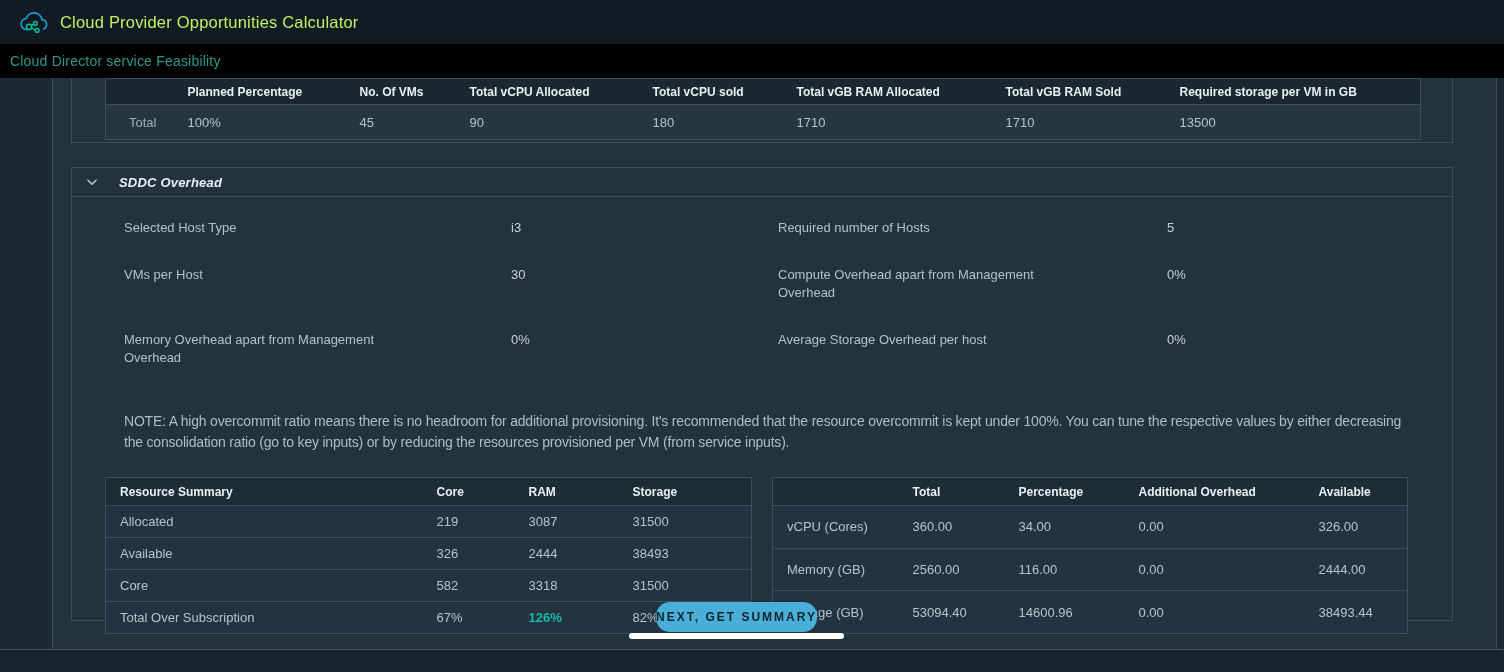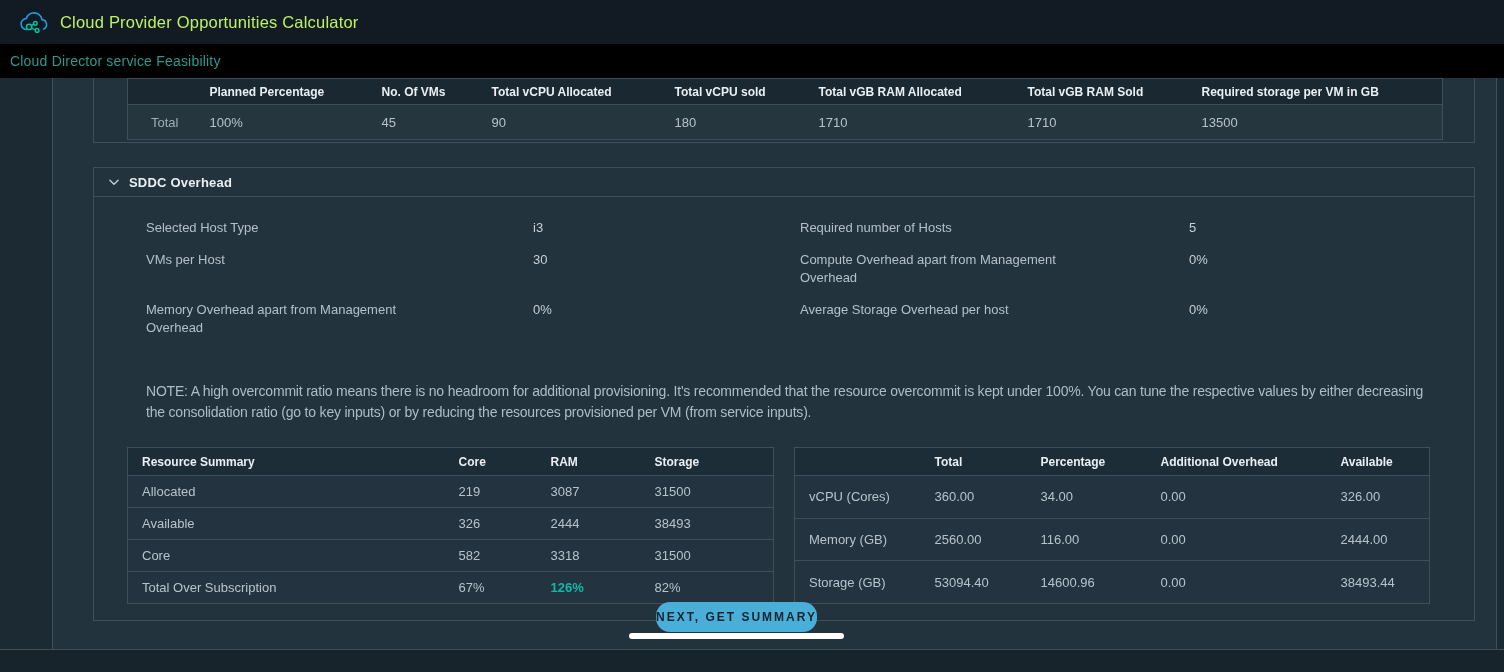--- a/index.html
+++ b/index.html
@@ -20,28 +20,28 @@
   }
   .subbar .crumb { color:#2a9a8e; font-size:14px; font-weight:500; letter-spacing:.2px; }
   
   .content { height:572px; background:#1b2a33; border-bottom:1px solid #3e4f5a; }
   .card {
     margin-left:52px; width:1445px; height:100%; background:#22333d;
     border-left:1px solid #3e4f5a; border-right:1px solid #3e4f5a;
     position:relative;
   }
   .section {
-    margin-left:40px; width:1382px;
+    margin-left:18px; width:1382px;
     border:1px solid #3e4f5a;
   }
   .section-totals { border-top:none; height:65px; }
   .section-sddc  { margin-top:24px; height:454px; }
   .sec-header {
     height:29px; border-bottom:1px solid #3e4f5a; display:flex; align-items:center;
-    gap:8px; padding-left:13px; cursor:pointer;
+    gap:20px; padding-left:13px; cursor:pointer;font-style:italic;
   }
   .sec-header .sec-title { color:#e9eff3; font-size:13px; font-weight:700; letter-spacing:.2px; }
   
   table { border-collapse:collapse; table-layout:fixed; font-size:13px; }
   th, td { text-align:left; padding:0 8px 0 14px; overflow:hidden; white-space:nowrap; }
   th { color:#e9eff3; font-size:12px; font-weight:700; }
   td { color:#b6c3cc; }
   .tbl-totals {
     margin-left:33px; width:1316px; border:1px solid #3e4f5a; background:#26363f;
   }
@@ -54,21 +54,21 @@
   .tbl-bottom tbody td { border-top:1px solid #3e4f5a; }
   .tbl-resource tbody tr { height:32px; }
   .tbl-capacity tbody tr { height:34px; }
   .tbl-resource { width:647px; }
   .tbl-capacity { width:636px; }
   td.danger { color:#14b8a6; font-weight:700; }
   
   .fields {
     margin:22px 0 0 52px;
     display:grid; grid-template-columns:387px 267px 389px auto;
-    row-gap:14px; font-size:13px; line-height:18px;
+    row-gap:29px; font-size:13px; line-height:18px;
   }
   .fields .flabel { color:#b3c0c9; max-width:270px; white-space:normal; }
   .fields .fvalue { color:#c6d1d8; }
   
   .note {
     margin:44px 0 0 52px; width:1290px;
     font-size:14px; line-height:21px; letter-spacing:-.2px; color:#aebcc5;
   }
   .tables-row { margin:24px 0 0 33px; display:flex; gap:20px; }
   

